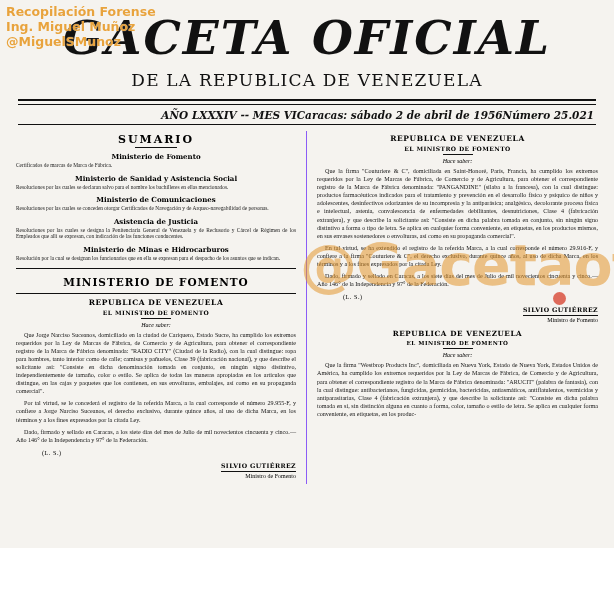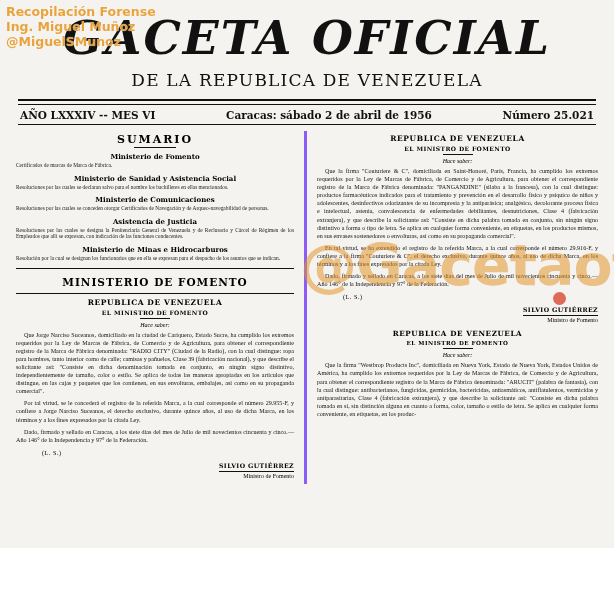--- a/index.html
+++ b/index.html
@@ -89,45 +89,46 @@
     margin-top: 6px;
   }
   .rule-double {
     margin: 9px 18px 0 18px;
     border-top: 2px solid #111;
     border-bottom: 1px solid #111;
     height: 3px;
   }
   .issue-line {
     display: flex;
-    justify-content: space-between;
+    justify-content: flex-end;
     align-items: baseline;
     padding: 4px 20px 3px 20px;
     font-family: "DejaVu Serif", serif;
     font-weight: bold;
     font-size: 10.5px;
     color: #111;
+    font-style: italic;
   }
   .rule-single {
     margin: 0 18px;
     border-top: 1.5px solid #111;
   }
 
   
   .columns {
     display: flex;
     padding: 6px 16px 0 16px;
     position: relative;
     z-index: 6;
   }
   .col {
     width: 50%;
     box-sizing: border-box;
   }
-  .col-left { padding-right: 10px; border-right: 3px solid #8b5cf6; }
+  .col-left { padding-right: 10px; border-right: 1px solid #8b5cf6; }
   .col-right { padding-left: 10px; }
 
   .center { text-align: center; }
 
   .sumario-title {
     font-family: "DejaVu Serif", serif;
     font-weight: bold;
     font-size: 11px;
     letter-spacing: 2px;
     margin: 2px 0 1px 0;

